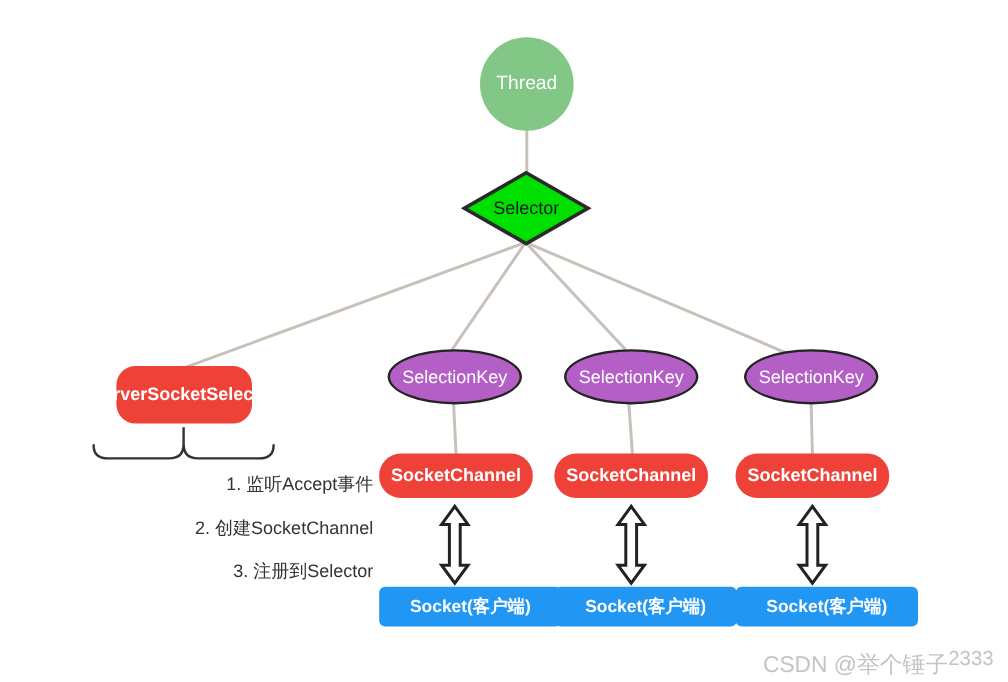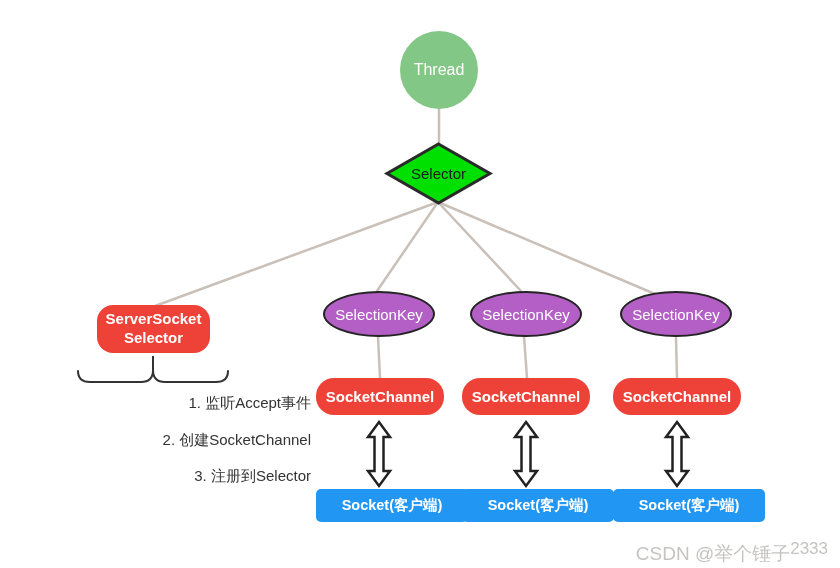--- a/index.html
+++ b/index.html
@@ -14,21 +14,21 @@
     left:400px;top:31px;width:78px;height:78px;border-radius:50%;
     background:#82c785;color:#ffffff;font-size:16px;
   }
   .selector-label{
     left:387px;top:144px;width:103px;height:59px;
     color:#1c1c1c;font-size:15px;
   }
   .ssc-box{
     left:97px;top:305px;width:113px;height:48px;border-radius:16px;
     background:#ee4238;color:#ffffff;font-weight:bold;font-size:15px;line-height:1.25;
-    flex-direction:column;
+    flex-direction:row;
   }
   .ellipse{
     width:112px;height:46px;top:291px;border-radius:50%;
     background:#b35fc5;border:2.5px solid #242424;
     color:#ffffff;font-size:15px;
   }
   .redbox{
     width:128px;height:37px;top:378px;border-radius:18px;
     background:#ee4238;color:#ffffff;font-weight:bold;font-size:15px;justify-content:center;
   }

